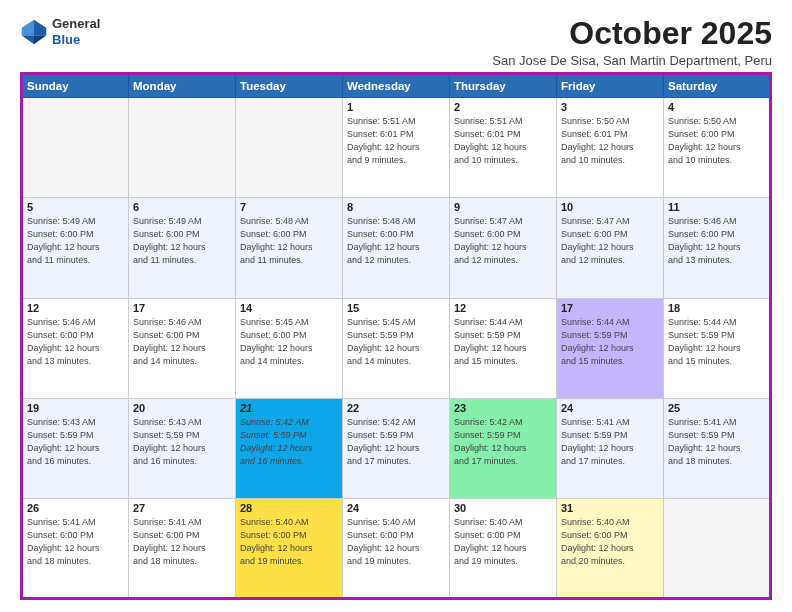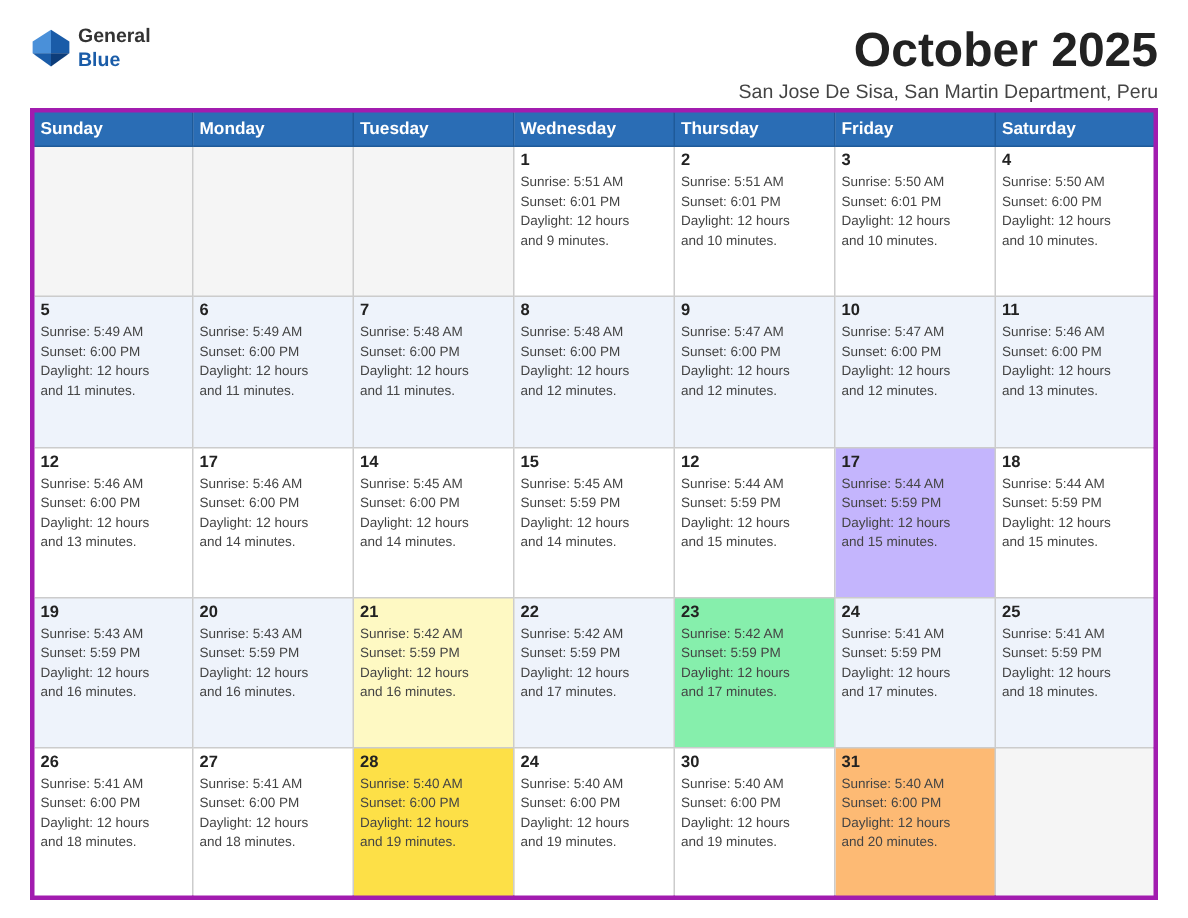--- a/index.html
+++ b/index.html
@@ -279,21 +279,21 @@
 Daylight: 12 hours
 and 16 minutes.</div>
           </td>
           <td style="background: rgb(238, 243, 251);">
             <div class="day-number">20</div>
             <div class="day-info" style="white-space: pre-line;">Sunrise: 5:43 AM
 Sunset: 5:59 PM
 Daylight: 12 hours
 and 16 minutes.</div>
           </td>
-          <td style="background: #fef9c3;">
+          <td style="background: #0ea5e9; font-style: italic;">
             <div class="day-number">21</div>
             <div class="day-info" style="white-space: pre-line;">Sunrise: 5:42 AM
 Sunset: 5:59 PM
 Daylight: 12 hours
 and 16 minutes.</div>
           </td>
           <td style="background: rgb(238, 243, 251); margin-top: 46px;">
             <div class="day-number">22</div>
             <div class="day-info" style="white-space: pre-line;">Sunrise: 5:42 AM
 Sunset: 5:59 PM
@@ -351,21 +351,21 @@
 Daylight: 12 hours
 and 19 minutes.</div>
           </td>
           <td style="background: rgb(255, 255, 255);">
             <div class="day-number">30</div>
             <div class="day-info" style="white-space: pre-line;">Sunrise: 5:40 AM
 Sunset: 6:00 PM
 Daylight: 12 hours
 and 19 minutes.</div>
           </td>
-          <td style="background: #fdba74;">
+          <td style="background: #fef9c3;">
             <div class="day-number">31</div>
             <div class="day-info" style="white-space: pre-line;">Sunrise: 5:40 AM
 Sunset: 6:00 PM
 Daylight: 12 hours
 and 20 minutes.</div>
           </td>
           <td class="empty" style="background: rgb(245, 245, 245);"></td>
         </tr>
       </tbody>
   </table>

